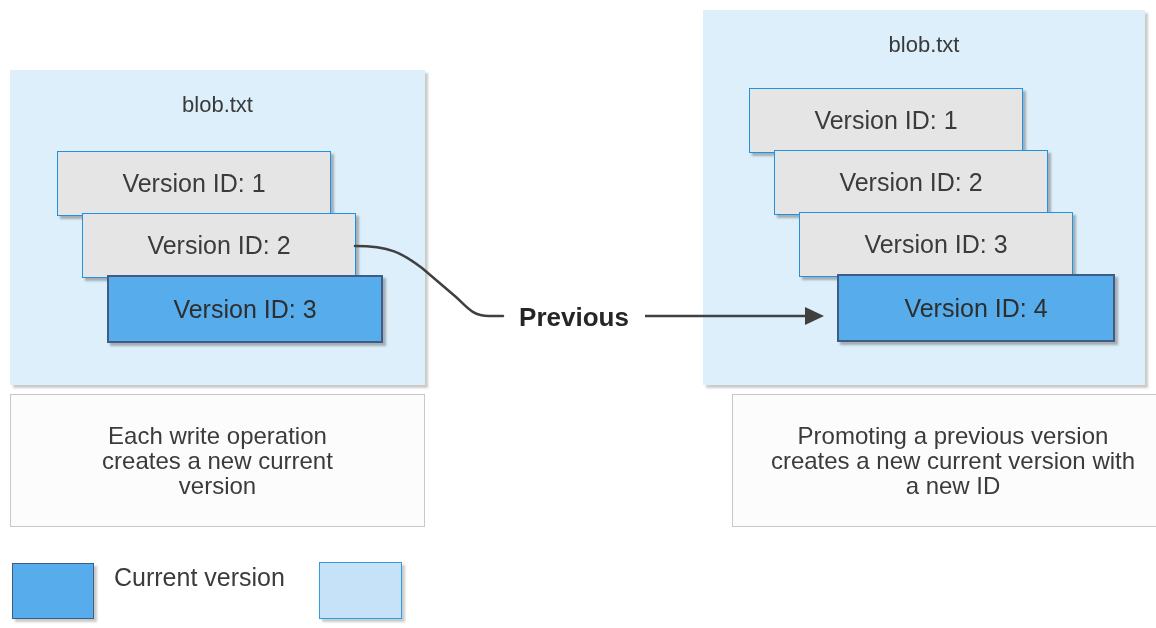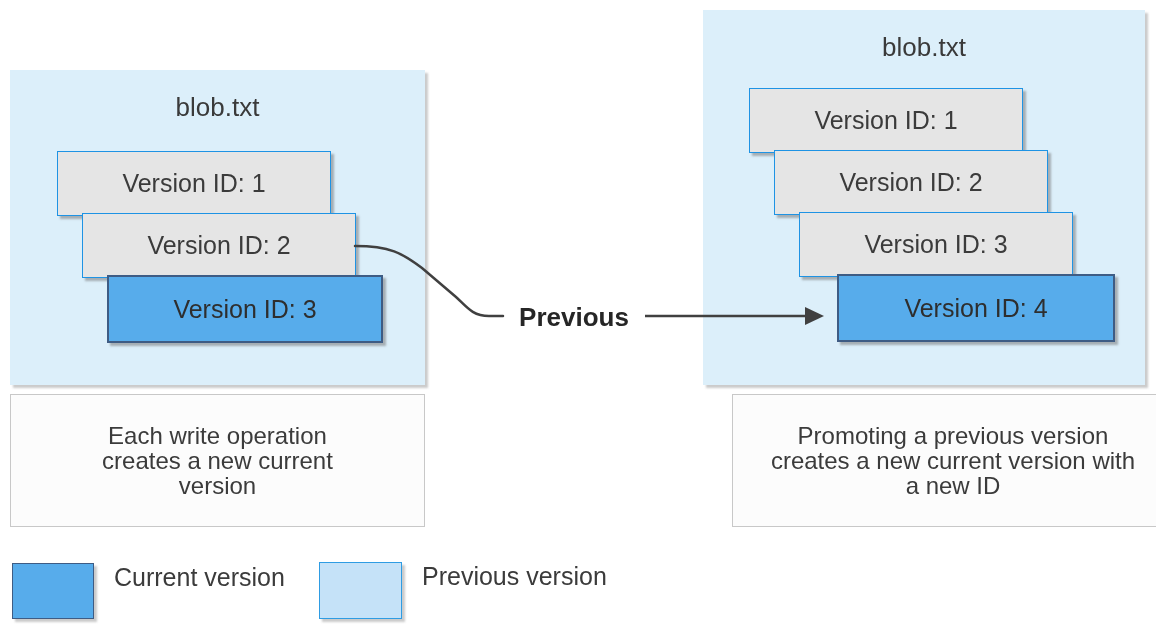--- a/index.html
+++ b/index.html
@@ -10,21 +10,21 @@
   .connector-layer { position:absolute; left:0; top:0; pointer-events:none; }
 
   .file-panel {
     position:absolute; background:#dcEFfa;
     box-shadow:3px 3px 2px rgba(140,140,140,.45);
   }
   .panel-before { left:10px; top:70px; width:415px; height:315px; }
   .panel-after  { left:703px; top:10px; width:442px; height:375px; }
   .panel-title {
     position:absolute; top:22px; left:0; width:100%;
-    text-align:center; font-size:26px; color:#3a3a3a;
+    text-align:center; font-size:22px; color:#3a3a3a;
   }
 
   .version-box {
     position:absolute; width:272px; height:63px;
     display:flex; align-items:center; justify-content:center;
     font-size:25px; box-shadow:3px 3px 2px rgba(110,110,110,.5);
   }
   .version-box.previous { background:#e5e5e5; border:1px solid #1e93e4; color:#3b3b3b; }
   .version-box.current  { background:#57aceb; border:2px solid #3e5c84; color:#2e2e2e; height:64px; }
 
@@ -114,16 +114,15 @@
   <div class="caption-box caption-after">
     <p class="caption-text">Promoting a previous version creates a new current version with a new ID</p>
   </div>
 
   <div class="legend-item legend-current">
     <div class="legend-swatch current"></div>
     <div class="legend-label">Current version</div>
   </div>
   <div class="legend-item legend-previous">
     <div class="legend-swatch previous"></div>
-    <div class="legend-label">Previous version</div>
   </div>
 
 </div>
 
 </body></html>

